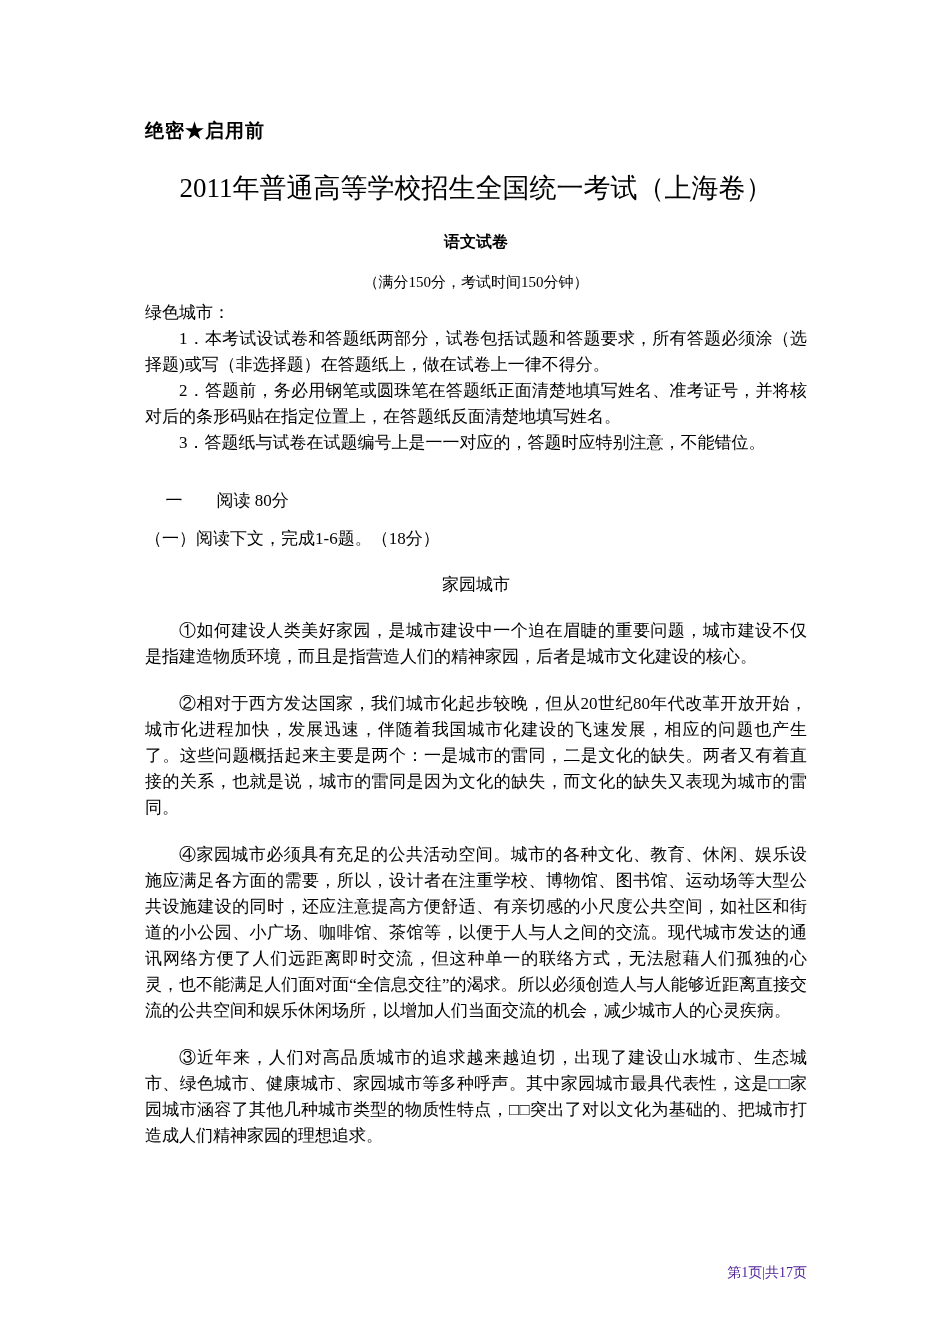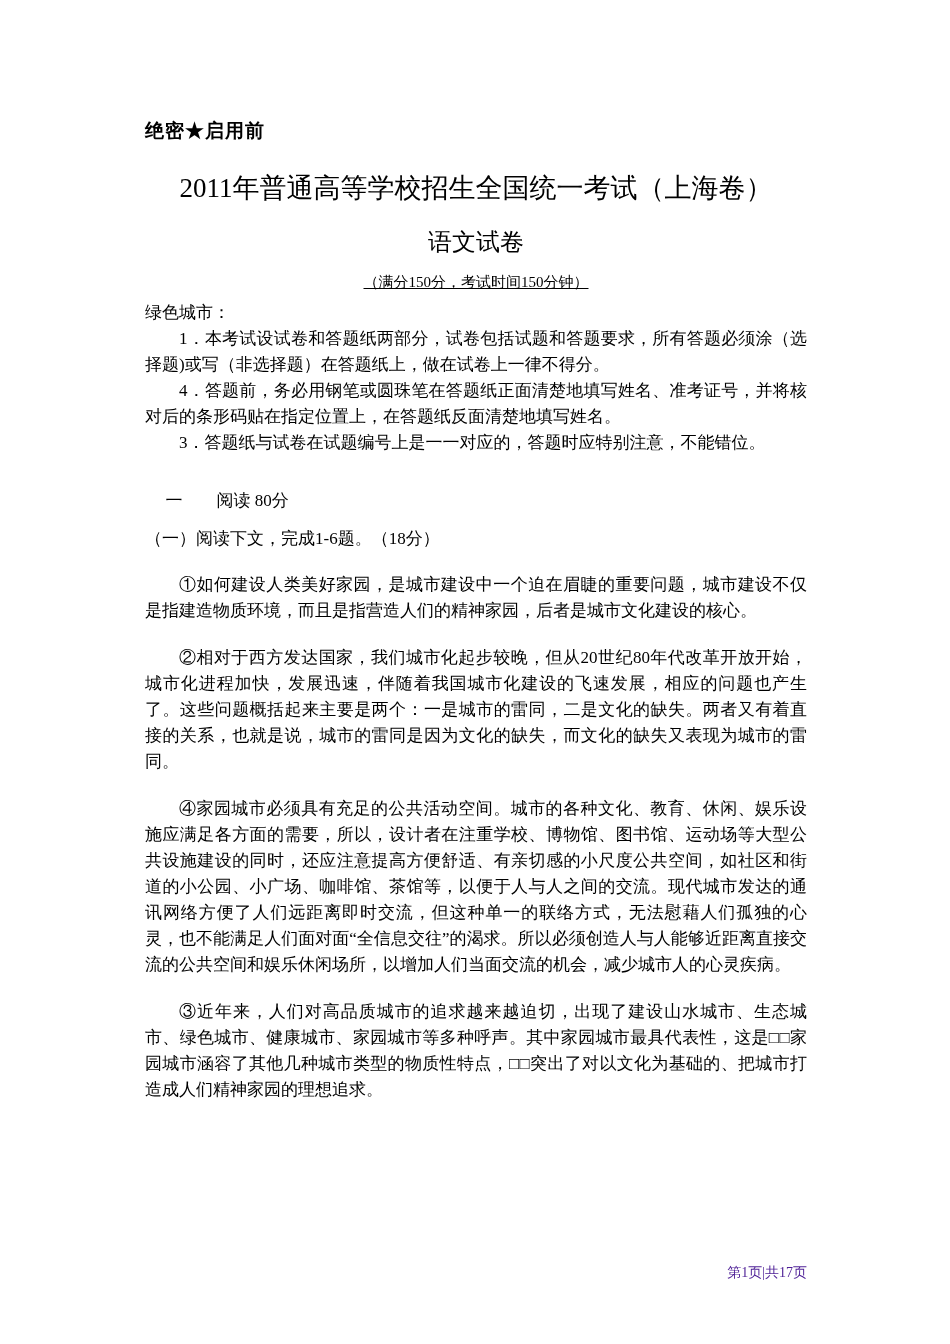--- a/index.html
+++ b/index.html
@@ -26,30 +26,29 @@
   .exam-title {
     margin-top: 26px;
     text-align: center;
     font-size: 27px;
     font-weight: normal;
     line-height: 36px;
   }
   .paper-title {
     margin-top: 20px;
     text-align: center;
-    font-size: 24px;
-    font-weight: normal;
+    font-size: 16px;
+    font-weight: bold;
     line-height: 32px;
   }
   .exam-info {
     margin-top: 14px;
     text-align: center;
     font-size: 15px;
     line-height: 20px;
-    text-decoration: underline;
   }
   .notice-heading {
     margin-top: 8px;
     font-size: 17px;
     line-height: 26px;
   }
   .notice-item {
     font-size: 17px;
     line-height: 26px;
     text-indent: 2em;
@@ -98,28 +97,29 @@
   <div class="exam-title">2011年普通高等学校招生全国统一考试（上海卷）</div>
 
   <div class="paper-title">语文试卷</div>
 
   <div class="exam-info">（满分150分，考试时间150分钟）</div>
 
   <div class="notice-heading">绿色城市：</div>
 
   <div class="notice-item">1．本考试设试卷和答题纸两部分，试卷包括试题和答题要求，所有答题必须涂（选择题)或写（非选择题）在答题纸上，做在试卷上一律不得分。</div>
 
-  <div class="notice-item">4．答题前，务必用钢笔或圆珠笔在答题纸正面清楚地填写姓名、准考证号，并将核对后的条形码贴在指定位置上，在答题纸反面清楚地填写姓名。</div>
+  <div class="notice-item">2．答题前，务必用钢笔或圆珠笔在答题纸正面清楚地填写姓名、准考证号，并将核对后的条形码贴在指定位置上，在答题纸反面清楚地填写姓名。</div>
 
   <div class="notice-item">3．答题纸与试卷在试题编号上是一一对应的，答题时应特别注意，不能错位。</div>
 
   <div class="section-heading">一　　阅读 80分</div>
 
   <div class="part-heading">（一）阅读下文，完成1-6题。（18分）</div>
 
+  <div class="essay-title">家园城市</div>
 
   <div class="para first">①如何建设人类美好家园，是城市建设中一个迫在眉睫的重要问题，城市建设不仅是指建造物质环境，而且是指营造人们的精神家园，后者是城市文化建设的核心。</div>
 
   <div class="para">②相对于西方发达国家，我们城市化起步较晚，但从20世纪80年代改革开放开始，城市化进程加快，发展迅速，伴随着我国城市化建设的飞速发展，相应的问题也产生了。这些问题概括起来主要是两个：一是城市的雷同，二是文化的缺失。两者又有着直接的关系，也就是说，城市的雷同是因为文化的缺失，而文化的缺失又表现为城市的雷同。</div>
 
   <div class="para">④家园城市必须具有充足的公共活动空间。城市的各种文化、教育、休闲、娱乐设施应满足各方面的需要，所以，设计者在注重学校、博物馆、图书馆、运动场等大型公共设施建设的同时，还应注意提高方便舒适、有亲切感的小尺度公共空间，如社区和街道的小公园、小广场、咖啡馆、茶馆等，以便于人与人之间的交流。现代城市发达的通讯网络方便了人们远距离即时交流，但这种单一的联络方式，无法慰藉人们孤独的心灵，也不能满足人们面对面“全信息交往”的渴求。所以必须创造人与人能够近距离直接交流的公共空间和娱乐休闲场所，以增加人们当面交流的机会，减少城市人的心灵疾病。</div>
 
   <div class="para">③近年来，人们对高品质城市的追求越来越迫切，出现了建设山水城市、生态城市、绿色城市、健康城市、家园城市等多种呼声。其中家园城市最具代表性，这是□□家园城市涵容了其他几种城市类型的物质性特点，□□突出了对以文化为基础的、把城市打造成人们精神家园的理想追求。</div>
 
 

